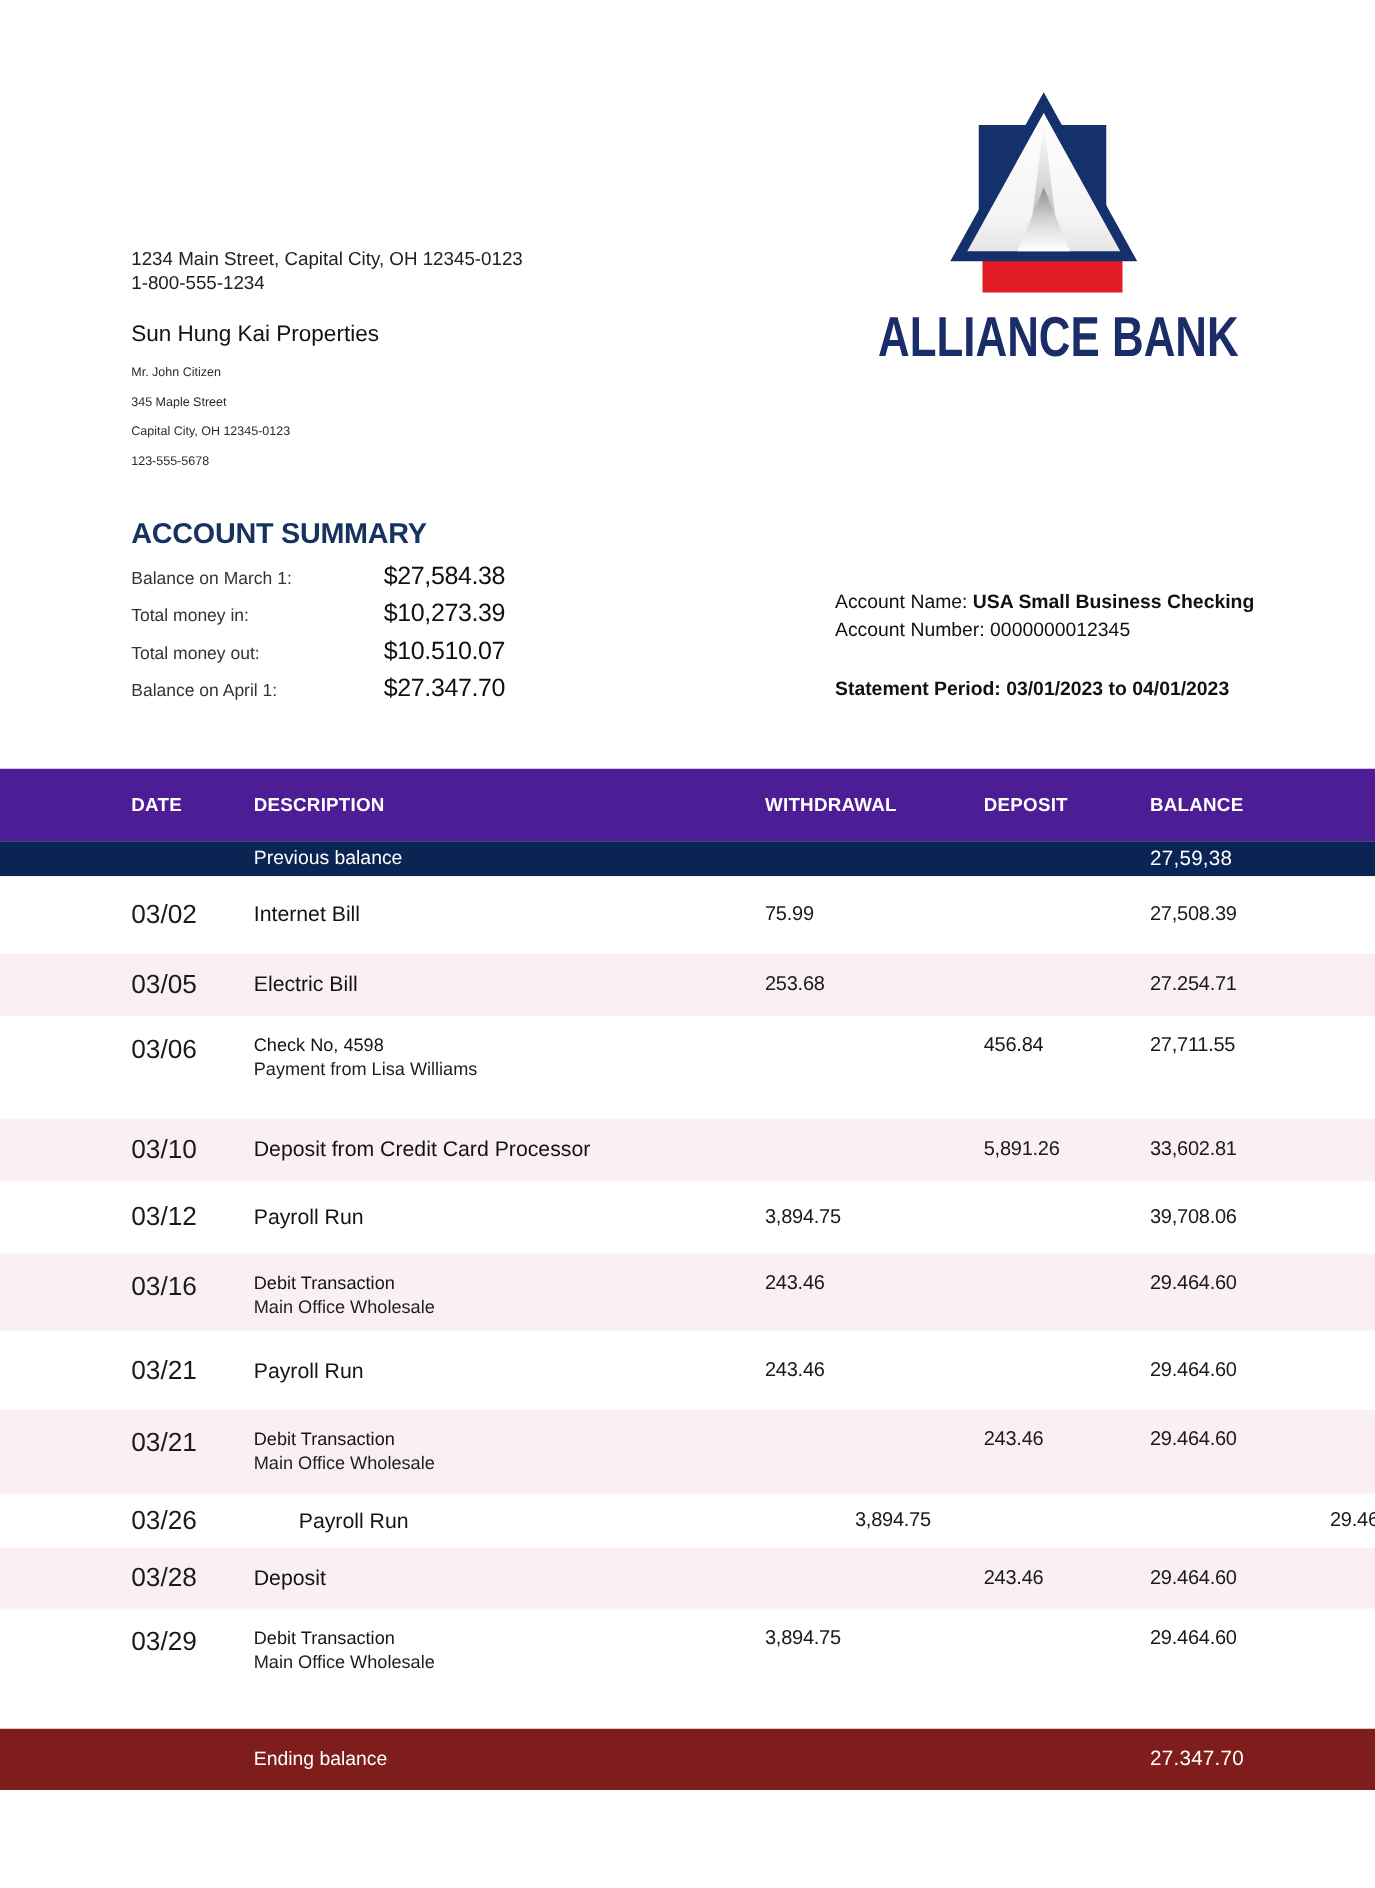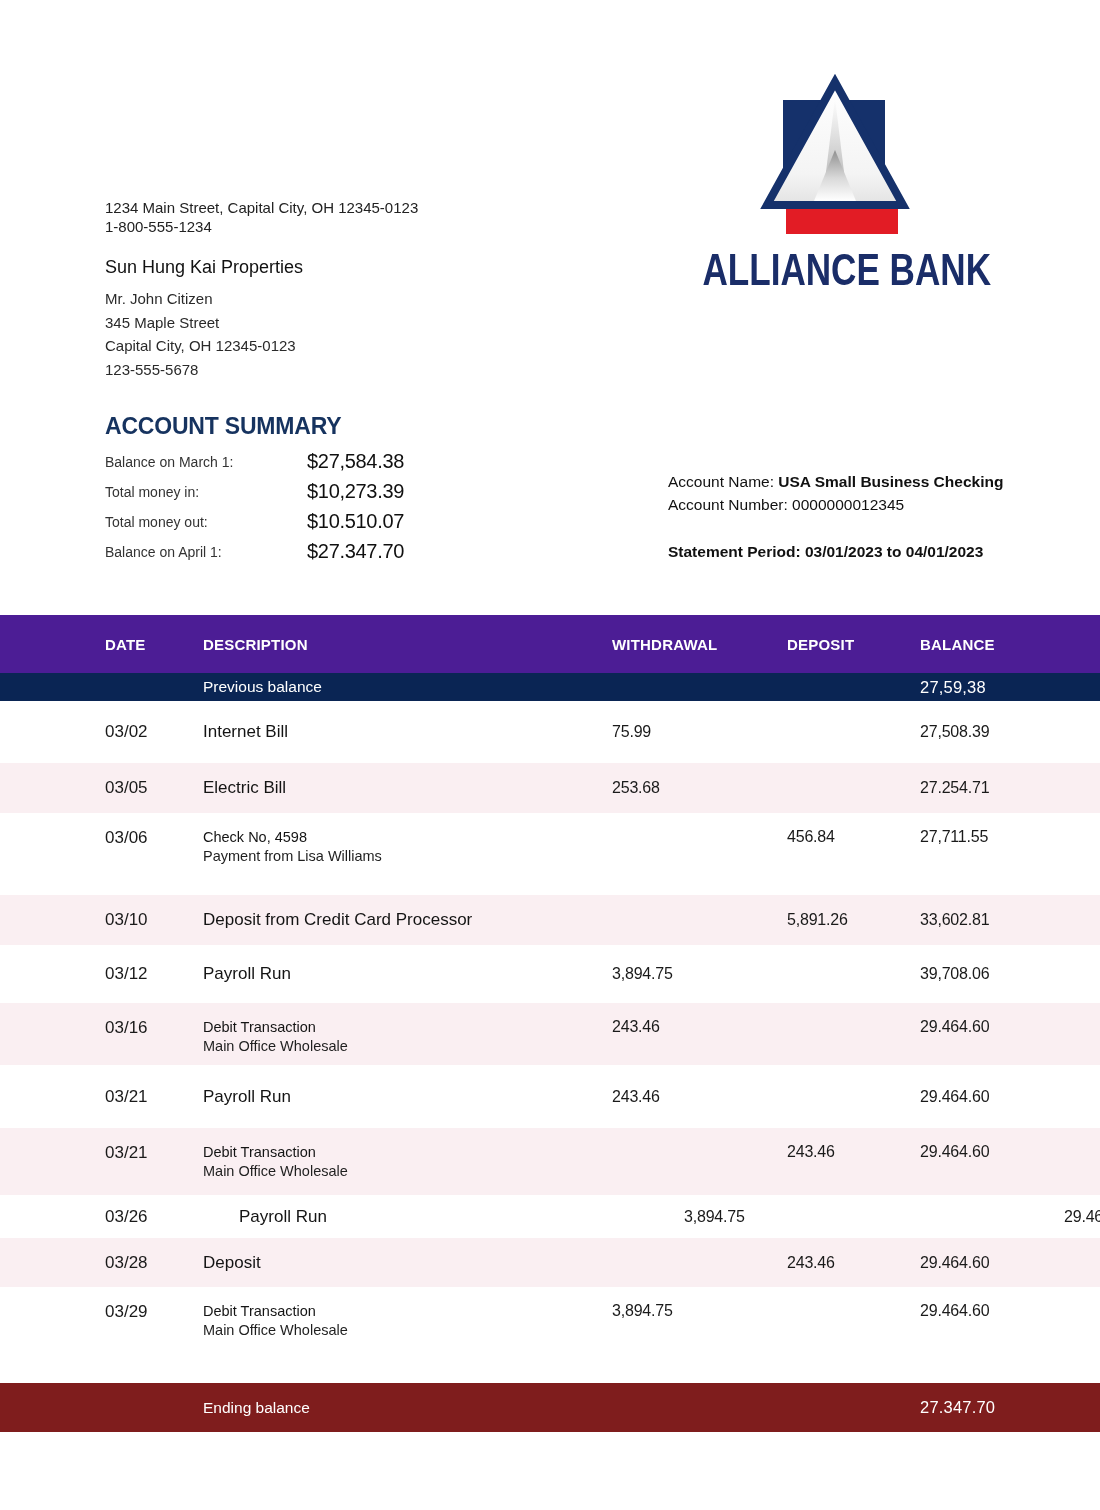--- a/index.html
+++ b/index.html
@@ -4,21 +4,21 @@
 <style>
   * { margin:0; padding:0; box-sizing:border-box; }
   html,body { background:#fff; }
   body { font-family:"Liberation Sans", sans-serif; color:#1c1c1c; }
   .page { position:relative; width:1100px; height:1510px; background:#ffffff; overflow:hidden; margin:0 auto;padding-left:27px; }
 
   
   .bank-contact { position:absolute; left:105px; top:198px; font-size:15px; line-height:19px; color:#222; }
   .customer { position:absolute; left:105px; top:255px; color:#222; }
   .customer .company { font-size:18px; line-height:24px; color:#111; margin-bottom:8px; }
-  .customer .cline { font-size:15px; line-height:23.5px; color:#2a2a2a; }
+  .customer .cline { font-size:10px; line-height:23.5px; color:#2a2a2a; }
 
   
   .logo-wrap { position:absolute; left:665px; top:72px; width:340px; height:230px; }
   .logo-wrap svg { display:block; }
   .bank-name { position:absolute; left:0; top:172px; width:340px; text-align:center;
                font-size:45px; font-weight:700; color:#1a2d68; white-space:nowrap;
                transform:scaleX(0.78); transform-origin:center; letter-spacing:0; }
 
   
   .summary-title { position:absolute; left:105px; top:413px; font-size:23px; font-weight:700;
@@ -46,21 +46,21 @@
 
   .thead { background:#4c1d95; height:58px; align-items:center; color:#fff; font-size:15px; font-weight:700; letter-spacing:0.2px; }
   .tprev { background:#0a2554; height:28px; align-items:center; color:#fff; font-size:15.5px; }
   .tprev .cbal, .tfoot .cbal { font-size:16.5px; letter-spacing:0.2px; }
 
   .r { color:#1f1f1f; }
   .r.white { background:#ffffff; }
   .r.pink  { background:#faeff2; }
   .r.single { align-items:center; }
   .r.two { align-items:flex-start; padding-top:15px; }
-  .r .cdate { font-size:17px; color:#1a1a1a; }
+  .r .cdate { font-size:21px; color:#1a1a1a; }
   .r .d1 { font-size:17px; color:#141414; }
   .r .num { font-size:16px; color:#1a1a1a; letter-spacing:-0.2px; }
   .r.two .d1, .r.two .d2 { font-size:14.5px; line-height:18.5px; }
   .d2:empty { display:none; }
 
   .h0 { height:62px; } .h1 { height:50px; } .h2 { height:82px; } .h3 { height:50px; }
   .h4 { height:58px; } .h5 { height:62px; } .h6 { height:63px; } .h7 { height:67px; }
   .h8 { height:43px;gap:36px; } .h9 { height:49px; } .h10 { height:96px; }
 
   .tfoot { background:#7f1d1d; height:49px; align-items:center; color:#fff; font-size:15.5px; }

